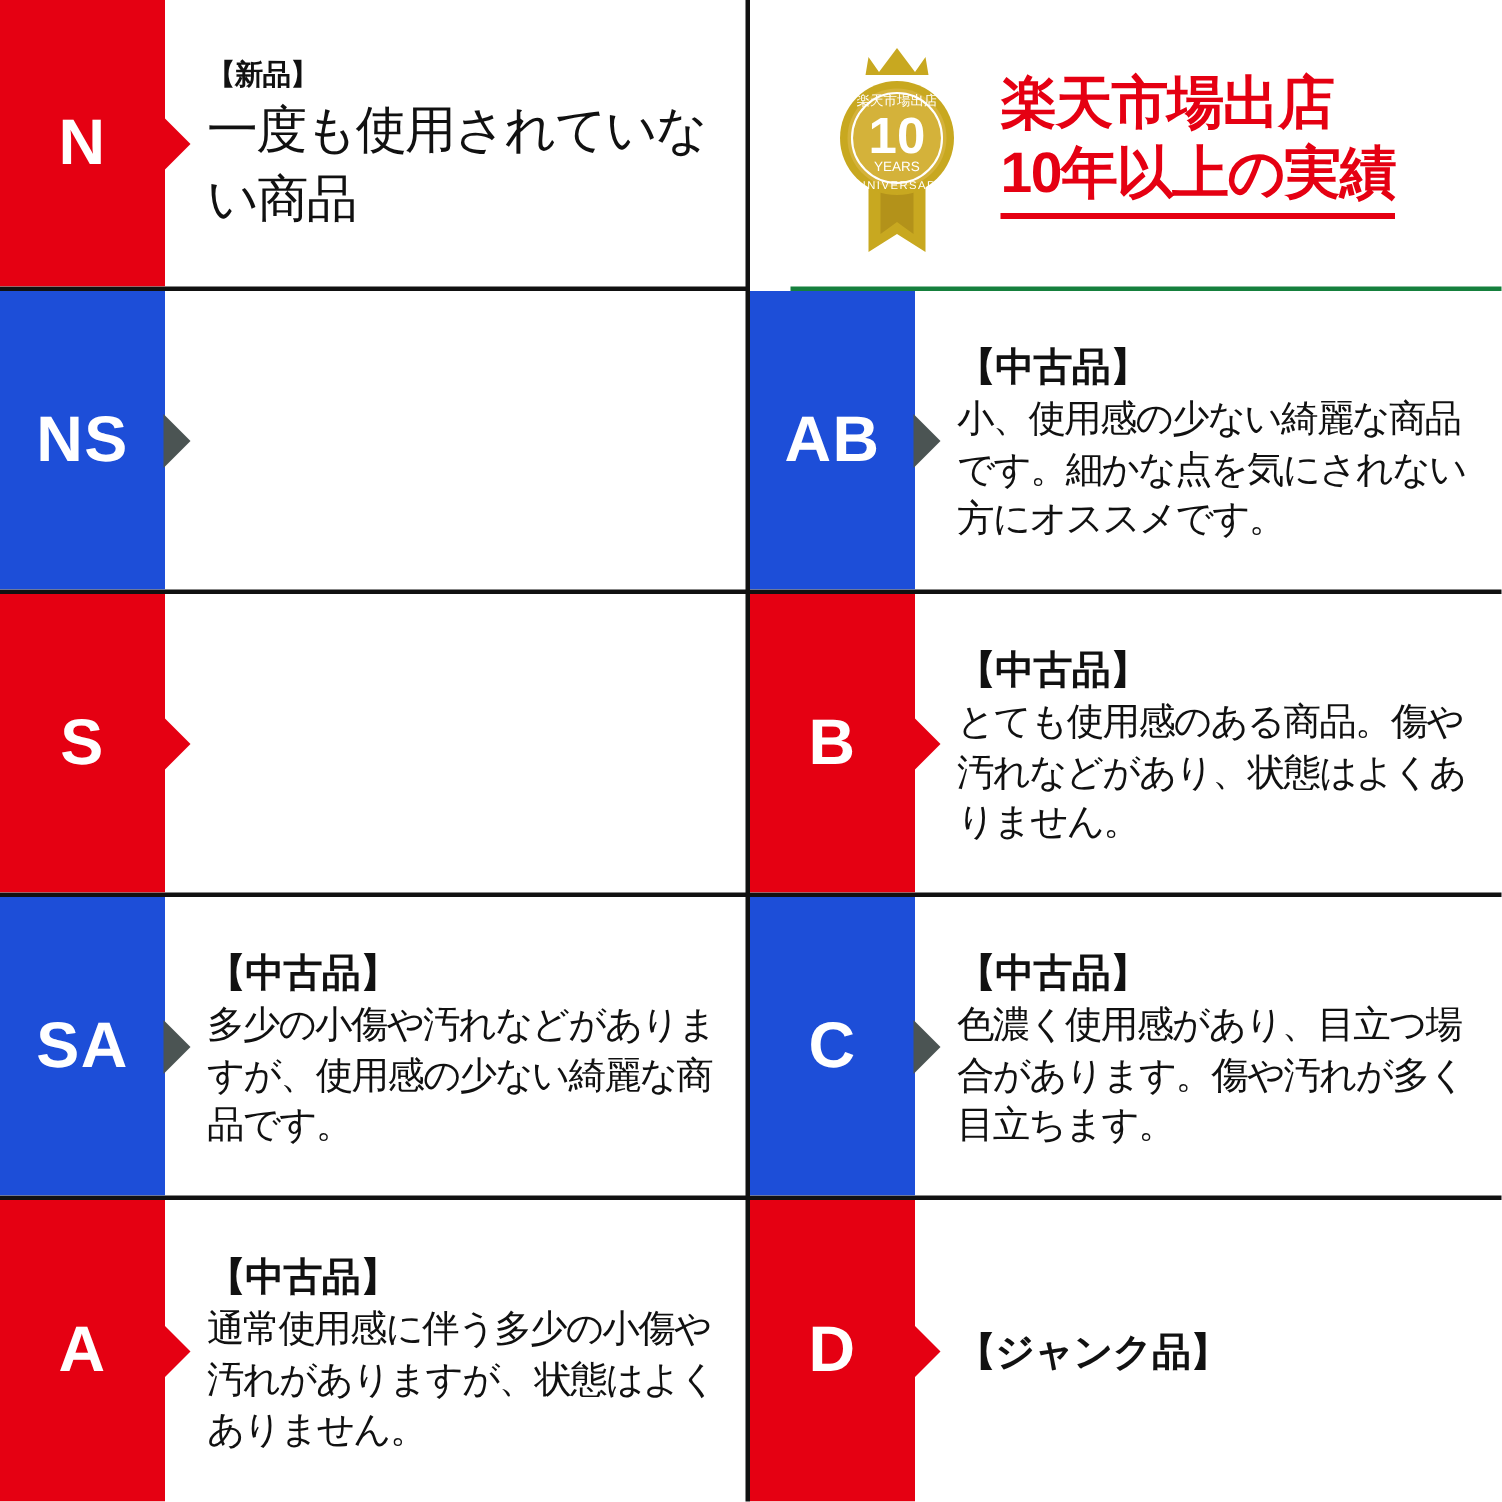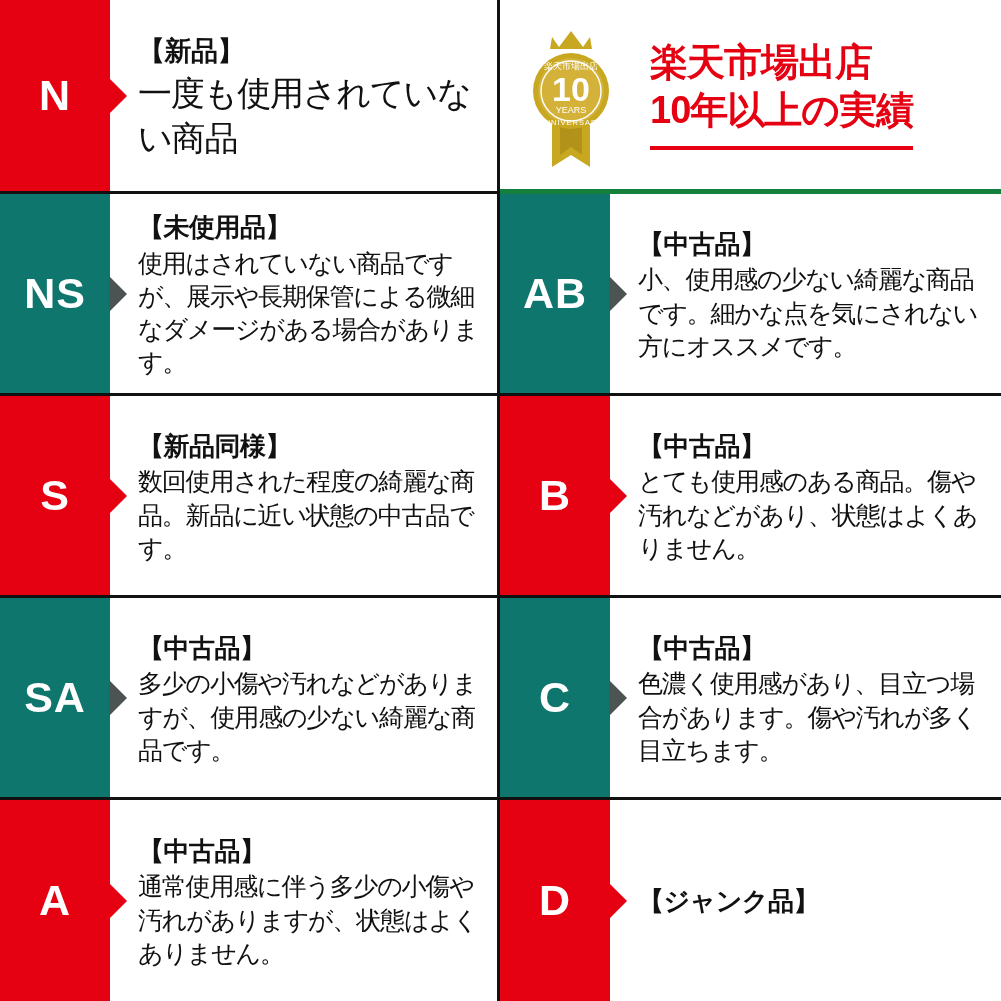--- a/index.html
+++ b/index.html
@@ -50,21 +50,21 @@
     flex: 0 0 110px;
     display: flex;
     align-items: center;
     justify-content: center;
     color: #ffffff;
     font-size: 43px;
     font-weight: bold;
     letter-spacing: 1px;
   }
   .badge.red { background: #e50012; }
-  .badge.gray { background: #0f766e; }
+  .badge.gray { background: #1d4ed8; }
 
   
   .badge .nub {
     position: absolute;
     right: -17px;
     top: 50%;
     transform: translateY(-50%);
     width: 0;
     height: 0;
     border-top: 18px solid transparent;
@@ -76,60 +76,61 @@
   
   .desc {
     flex: 1 1 auto;
     padding: 14px 12px 10px 28px;
     display: flex;
     flex-direction: column;
     justify-content: center;
     color: #111111;
   }
   .desc .title {
-    font-size: 27px;
+    font-size: 19px;
     font-weight: bold;
     line-height: 1.28;
     margin-bottom: 2px;
     letter-spacing: -0.5px;
   }
   .desc .body {
     font-size: 34px;
     line-height: 1.33;
     letter-spacing: -1.2px;
   }
   .desc.small .title { font-size: 26px; }
   .desc.small .body { font-size: 25px; }
 
   
   .promo {
     display: flex;
     align-items: center;
     padding: 0 6px 0 12px;
-    gap: 20px;
-    border-bottom: 5px solid #15803d;
+    gap: 10px;
+    border-bottom: 3px solid #15803d;
     box-sizing: border-box;
+    margin-left: 27px;
   }
   .promo-seal {
     flex: 0 0 118px;
     height: 160px;
     position: relative;
   }
   .promo-text {
     flex: 1 1 auto;
     color: #e50012;
     font-weight: bold;
     font-size: 38px;
     line-height: 1.25;
     letter-spacing: -1px;
   }
   .promo-text .line2 {
     border-bottom: 4px solid #e50012;
     display: inline-block;
-    padding-bottom: 12px;
+    padding-bottom: 1px;
   }
 </style>
 </head>
 <body>
 
 <div class="sheet">
   <div class="grid">
 
     <div class="cell">
       <div class="badge red">
@@ -164,45 +165,37 @@
         <div>楽天市場出店</div>
         <div><span class="line2">10年以上の実績</span></div>
       </div>
     </div>
 
     <div class="cell">
       <div class="badge gray">
         <span>NS</span>
         <span class="nub"></span>
       </div>
-      <div class="desc small">
-        <div class="title">【未使用品】</div>
-        <div class="body">使用はされていない商品ですが、展示や長期保管による微細なダメージがある場合があります。</div>
-      </div>
     </div>
 
     <div class="cell col-right">
       <div class="badge gray">
         <span>AB</span>
         <span class="nub"></span>
       </div>
       <div class="desc small">
         <div class="title">【中古品】</div>
         <div class="body">小、使用感の少ない綺麗な商品です。細かな点を気にされない方にオススメです。</div>
       </div>
     </div>
 
     <div class="cell">
       <div class="badge red">
         <span>S</span>
         <span class="nub"></span>
-      </div>
-      <div class="desc small">
-        <div class="title">【新品同様】</div>
-        <div class="body">数回使用された程度の綺麗な商品。新品に近い状態の中古品です。</div>
       </div>
     </div>
 
     <div class="cell col-right">
       <div class="badge red">
         <span>B</span>
         <span class="nub"></span>
       </div>
       <div class="desc small">
         <div class="title">【中古品】</div>

